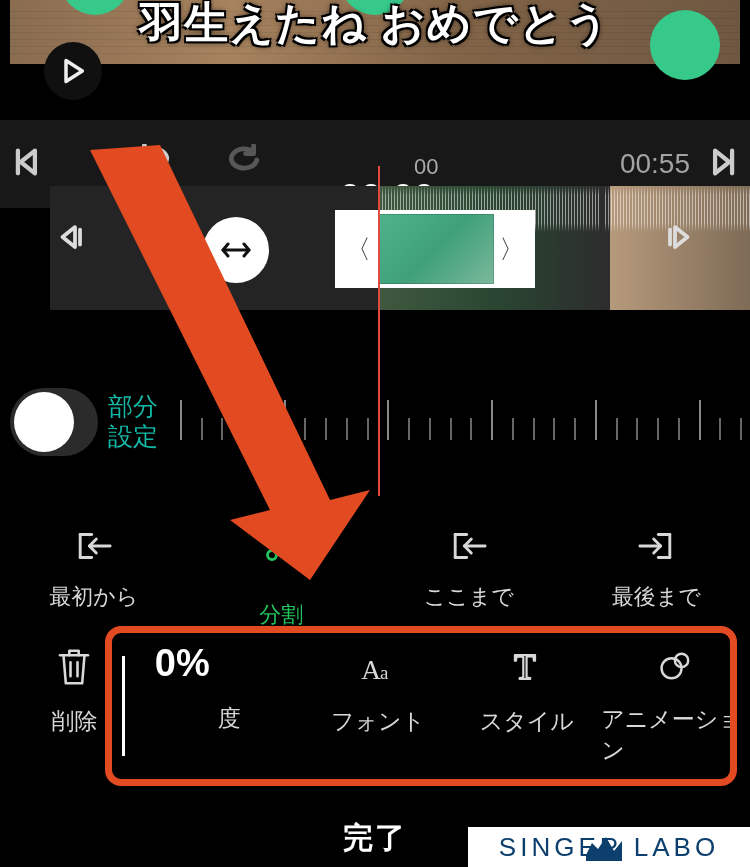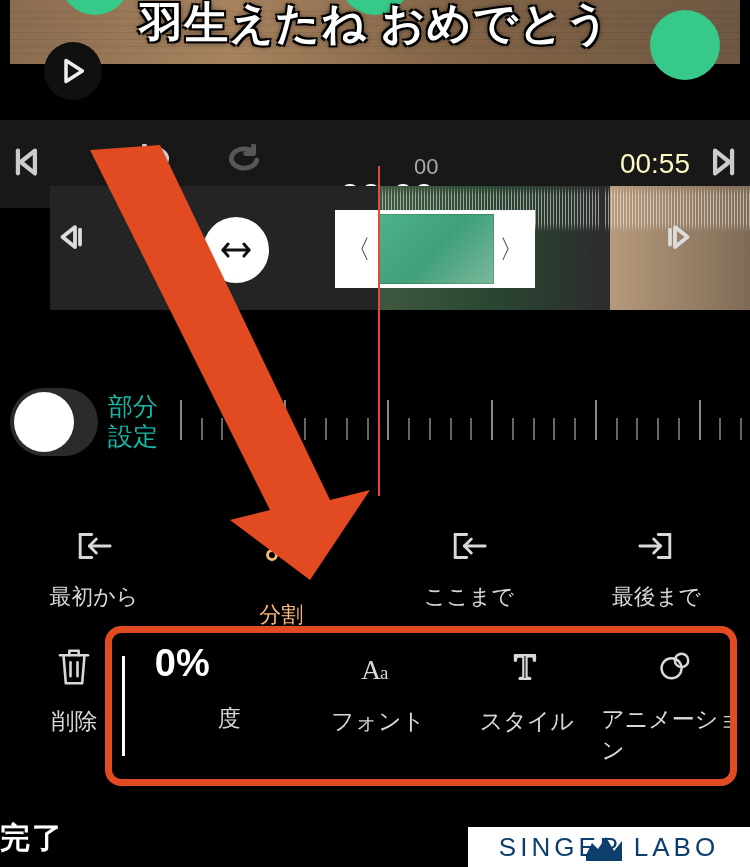--- a/index.html
+++ b/index.html
@@ -55,21 +55,21 @@
     background:#181818;
   }
   .tp-icon{position:absolute; top:24px;}
   .tp-icon svg{stroke:#ccc; fill:none; stroke-width:3; stroke-linecap:round; stroke-linejoin:round;}
   .skip-start{left:8px;}
   .undo{left:134px;}
   .redo{left:224px;}
   .skip-end{right:8px;}
   .time-cur{position:absolute; left:340px; top:18px; font-size:36px; font-weight:400; color:#fff; letter-spacing:1px;margin-top:39px;}
   .time-ms{position:absolute; left:414px; top:34px; font-size:22px; color:#aaa;}
-  .time-dur{position:absolute; right:60px; top:28px; font-size:28px; color:#fef9c3;}
+  .time-dur{position:absolute; right:60px; top:28px; font-size:28px; color:#a3a3a3;}
 
   
   .timeline{
     position:absolute; left:50px; top:186px; width:650px; height:124px;
     background:#242424;
     overflow:visible;
   }
   .tl-thumb{position:absolute; top:0; height:124px; background:#604a36;}
   .t1{left:330px;width:230px; background:linear-gradient(90deg,#3f583f,#2a4632,#2c2c2c);}
   .t2{left:560px;width:140px; background:linear-gradient(90deg,#b69a7c,#7e6b56);}
@@ -113,39 +113,39 @@
   .toggle .knob{position:absolute; left:4px; top:4px; width:60px; height:60px; border-radius:50%; background:#fff;}
   .toggle-label{position:absolute; left:98px; top:3px; font-size:25px; line-height:30px; color:#14b8a6;}
   .ruler{position:absolute; left:170px; top:0; right:0; height:70px;}
   .ruler .tick{position:absolute; bottom:18px; width:2px; background:#666;}
   .ruler .tick.big{height:40px; background:#888;}
   .ruler .tick.sm{height:22px;}
 
   
   .trim-row{position:absolute; left:0; top:520px; width:100%; height:110px; display:flex;}
   .trim-btn{flex:1; display:flex; flex-direction:column; align-items:center; justify-content:flex-start; gap:18px; padding-top:8px; color:#d8d8d8;}
-  .trim-btn.disabled{color:#fdba74;gap:36px;}
+  .trim-btn.disabled{color:#22c55e;gap:36px;}
   .trim-btn svg{width:46px;height:36px;stroke:currentColor;fill:none;stroke-width:2.5;stroke-linecap:round;stroke-linejoin:round;}
   .trim-lbl{font-size:22px;}
 
   
   .tools-outline{
     position:absolute; left:105px; top:626px; width:632px; height:160px;
     border:7px solid #e24a22; border-radius:16px; box-sizing:border-box;
     z-index:30; pointer-events:none;
   }
   .tools-row{position:absolute; left:0; top:646px; width:100%; height:120px; display:flex;}
   .tool{flex:1; display:flex; flex-direction:column; align-items:center; justify-content:flex-start; gap:18px; color:#d8d8d8;}
   .tool svg{width:42px;height:42px;stroke:currentColor;fill:none;stroke-width:2.2;stroke-linecap:round;stroke-linejoin:round;}
   .tool .tlabel{font-size:23px;}
   .tool.cut{overflow:hidden;}
   .tool.cut .pct{font-size:38px; font-weight:700; color:#fff; margin-top:-4px;}
   .clip-divider{position:absolute; left:122px; top:656px; width:3px; height:100px; background:#fff; z-index:20;}
 
-  .done{position:absolute; left:0; bottom:8px; width:100%; text-align:left; font-size:30px; font-weight:700; color:#fff; letter-spacing:2px;}
+  .done{position:absolute; left:0; bottom:8px; width:100%; text-align:center; font-size:30px; font-weight:700; color:#fff; letter-spacing:2px;}
 
   
   .arrow{position:absolute; left:70px; top:140px; width:300px; height:450px; z-index:40; pointer-events:none;}
 
   
   .watermark{
     position:absolute; right:0; bottom:0; width:282px; height:40px;
     background:#fff; color:#0c3f6d; font-size:26px; letter-spacing:4px;
     display:flex; align-items:center; justify-content:center; font-weight:400;
   }

